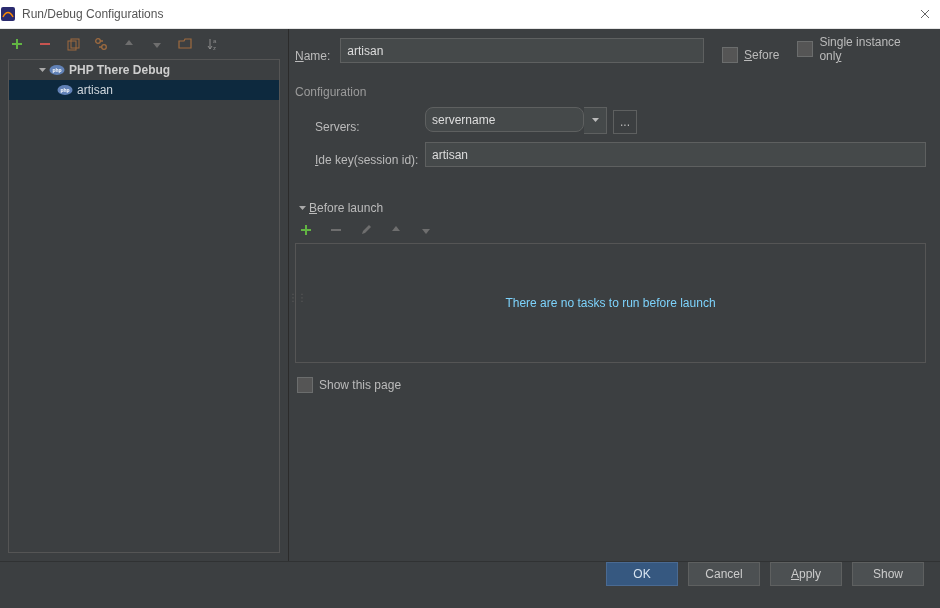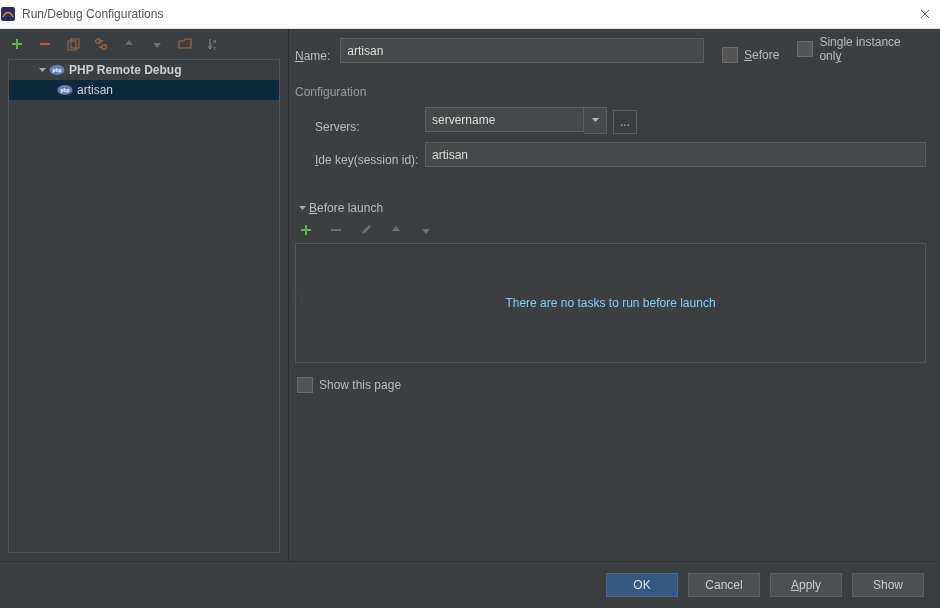--- a/index.html
+++ b/index.html
@@ -28,32 +28,32 @@
   .lbl{color:#bbb;}
   .underline-letter{text-decoration:underline;}
   .input-text{background:#45494a;border:1px solid #5e6060;color:#ddd;height:23px;
     padding:0 6px;border-radius:0;font-family:inherit;font-size:12px;}
   .chk{width:14px;height:14px;background:#555;border:1px solid #6b6d6d;margin-right:6px;flex:none;}
   .section-title{color:#9b9b9b;margin:14px 0 8px 12px;}
   .form-grid{margin-left:12px;}
   .form-row{display:flex;align-items:flex-end;margin-bottom:8px;margin-left:8px;}
   .form-lbl{width:110px;color:#bbb;}
   .combo{display:flex;}
-  .combo .input-text{width:145px;}
+  .combo .input-text{width:145px;border-radius:8px;}
   .combo .dd-btn{width:22px;height:25px;background:#45494a;border:1px solid #5e6060;border-left:none;
     display:flex;align-items:center;justify-content:center;color:#bbb;}
   .ellipsis-btn{width:22px;height:22px;background:#3c3f41;border:1px solid #5e6060;margin-left:6px;
     display:flex;align-items:center;justify-content:center;color:#bbb;}
   .before-head{display:flex;align-items:center;margin:26px 0 6px 0;color:#bbb;}
   .before-head .tri{width:14px;display:flex;align-items:center;justify-content:center;color:#a9a9a9;}
   .bl-toolbar{display:flex;align-items:center;gap:12px;margin:0 0 4px 2px;}
   .tasks-box{border:1px solid #555;height:118px;display:flex;align-items:center;justify-content:center;
     color:#7dd3fc;margin-bottom:14px;}
   .handle{position:absolute;left:288px;top:292px;color:#5b5b5b;font-size:10px;letter-spacing:-1px;}
-  .footer{height:46px;display:flex;align-items:center;justify-content:flex-end;gap:10px;
+  .footer{height:46px;display:flex;justify-content:flex-end;gap:10px;
     padding:0 16px;border-top:1px solid #303233;}
   .btn{height:24px;min-width:72px;padding:0 14px;background:#4c5052;border:1px solid #5e6060;color:#ccc;
     display:flex;align-items:center;justify-content:center;font-family:inherit;font-size:12px;}
   .btn.primary{background:#365880;border-color:#4a6a92;color:#d7e3ef;}
   .name-row .input-text{width:350px;margin-left:10px;}
   .right-top{display:flex;align-items:flex-end;}
   .right-top .spacer{flex:1;}
   .chk-wrap{display:flex;align-items:center;color:#bbb;margin-left:18px;}
 </style>
 </head>
@@ -133,21 +133,21 @@
               <svg width="9" height="9" viewBox="0 0 9 9">
                   <path d="M1 2l3.5 4L8 2z" fill="#a9a9a9"></path>
                 </svg>
             </span>
             <span class="icon">
               <svg width="16" height="12" viewBox="0 0 16 12">
                   <ellipse cx="8" cy="6" rx="7.5" ry="5" fill="#6181b6"></ellipse>
                   <text x="8" y="8" font-size="5" fill="#fff" text-anchor="middle" font-weight="bold">php</text>
                 </svg>
             </span>
-            <span style="font-weight:bold;color:#cecece;">PHP Remote Debug</span>
+            <span style="font-weight:bold;color:#cecece;">PHP There Debug</span>
           </div>
           <div class="tree-row indent2 sel">
             <span class="icon">
               <svg width="16" height="12" viewBox="0 0 16 12">
                   <ellipse cx="8" cy="6" rx="7.5" ry="5" fill="#6181b6"></ellipse>
                   <text x="8" y="8" font-size="5" fill="#fff" text-anchor="middle" font-weight="bold">php</text>
                 </svg>
             </span>
             <span>artisan</span>
           </div>

